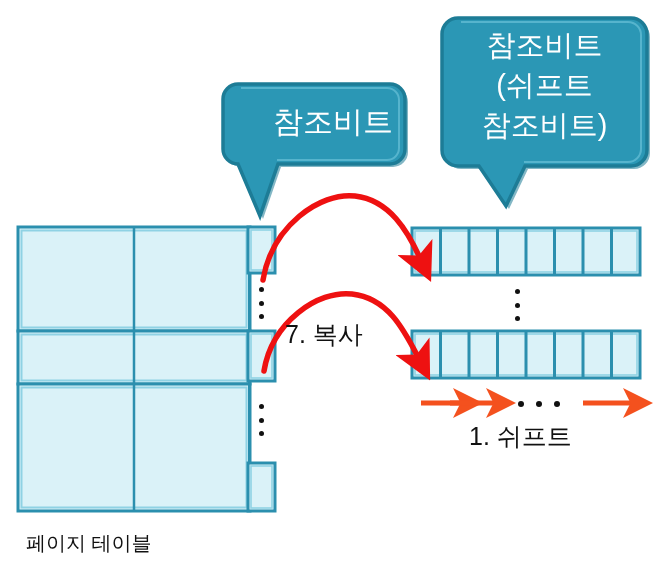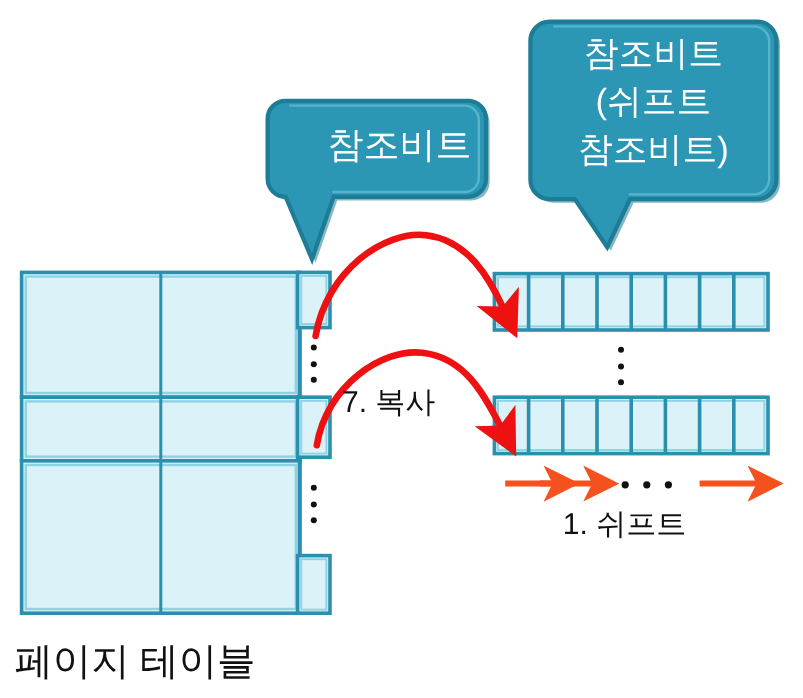--- a/index.html
+++ b/index.html
@@ -200,15 +200,15 @@
 
   <div class="hdots" style="left:518px; top:400px; width:42px; height:8px;">
     <i></i>
     <i></i>
     <i></i>
   </div>
 
   <div class="plain-label" style="left:285px; top:318px; font-size:25px;">7. 복사</div>
   <div class="plain-label" style="left:469px; top:420px; font-size:25px;">1. 쉬프트</div>
 
-  <div class="plain-label" style="left:12px; top:530px; font-size:32px;">페이지 테이블</div>
+  <div class="plain-label" style="left:26px; top:530px; font-size:20px;">페이지 테이블</div>
 
 </div>
 
 </body></html>

